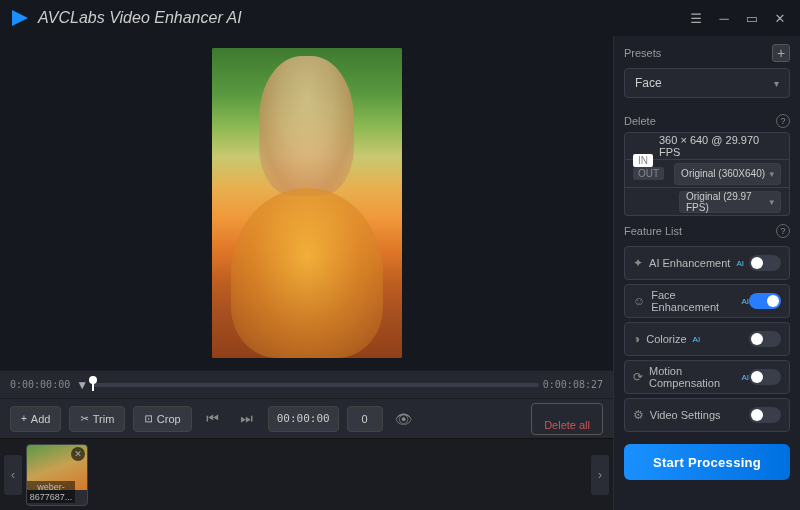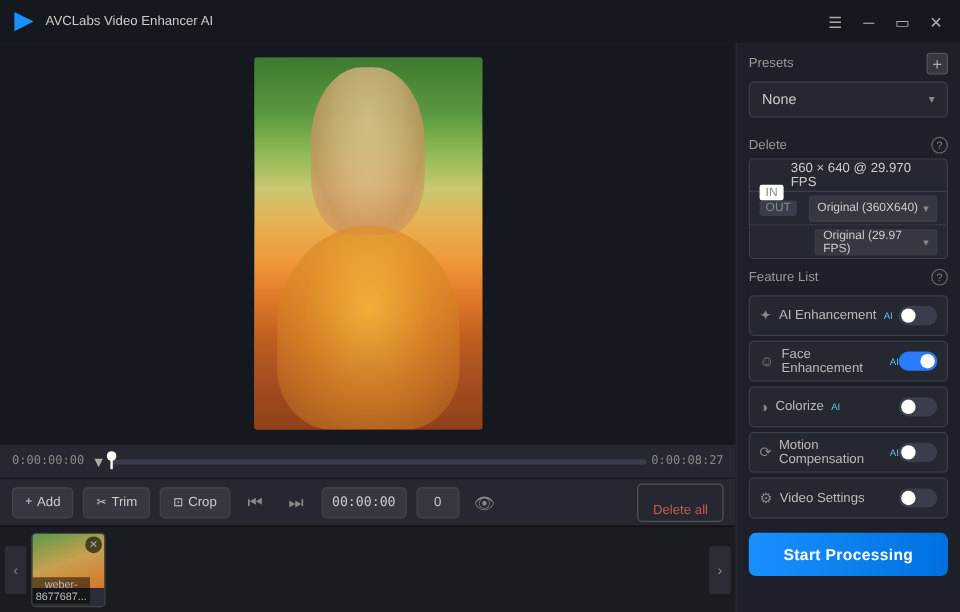--- a/index.html
+++ b/index.html
@@ -21,23 +21,24 @@
       align-items: center;
       padding: 0 10px;
       user-select: none;
     }
     .title-bar-logo {
       width: 20px;
       height: 20px;
       margin-right: 8px;
     }
     .title-bar-text {
-      font-size: 11px;
+      font-size: 16px;
       color: #ccc;
       flex: 1;
+      font-style: italic;
     }
     .title-bar-controls {
       display: flex;
       gap: 8px;
     }
     .title-bar-btn {
       width: 20px;
       height: 20px;
       display: flex;
       align-items: center;
@@ -587,21 +588,21 @@
     </div>
   </div>
 
   <div class="right-panel">
 
     <div class="section-header">
       <span>Presets</span>
       <div class="section-add-btn">+</div>
     </div>
     <div class="preset-dropdown">
-      <span class="preset-dropdown-label">None</span>
+      <span class="preset-dropdown-label">Face</span>
       <span class="chevron-down">▾</span>
     </div>
 
     <div class="section-header">
       <span>Delete</span>
       <div class="help-icon">?</div>
     </div>
     <div class="video-section">
       <div class="video-in-row">
         <span class="in-label">IN</span>

